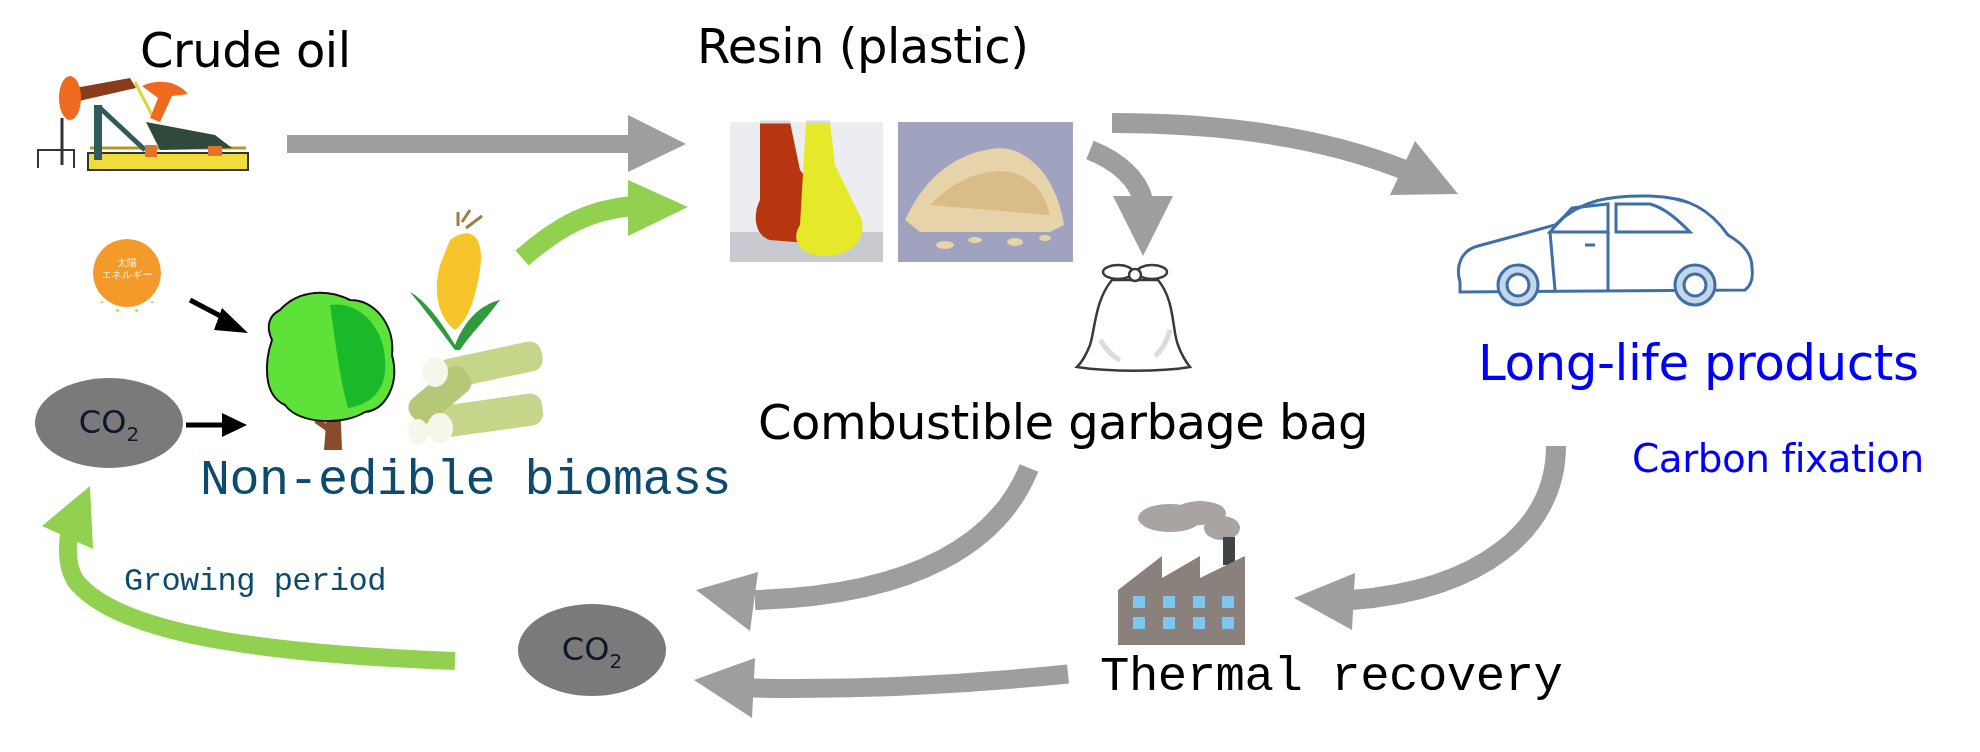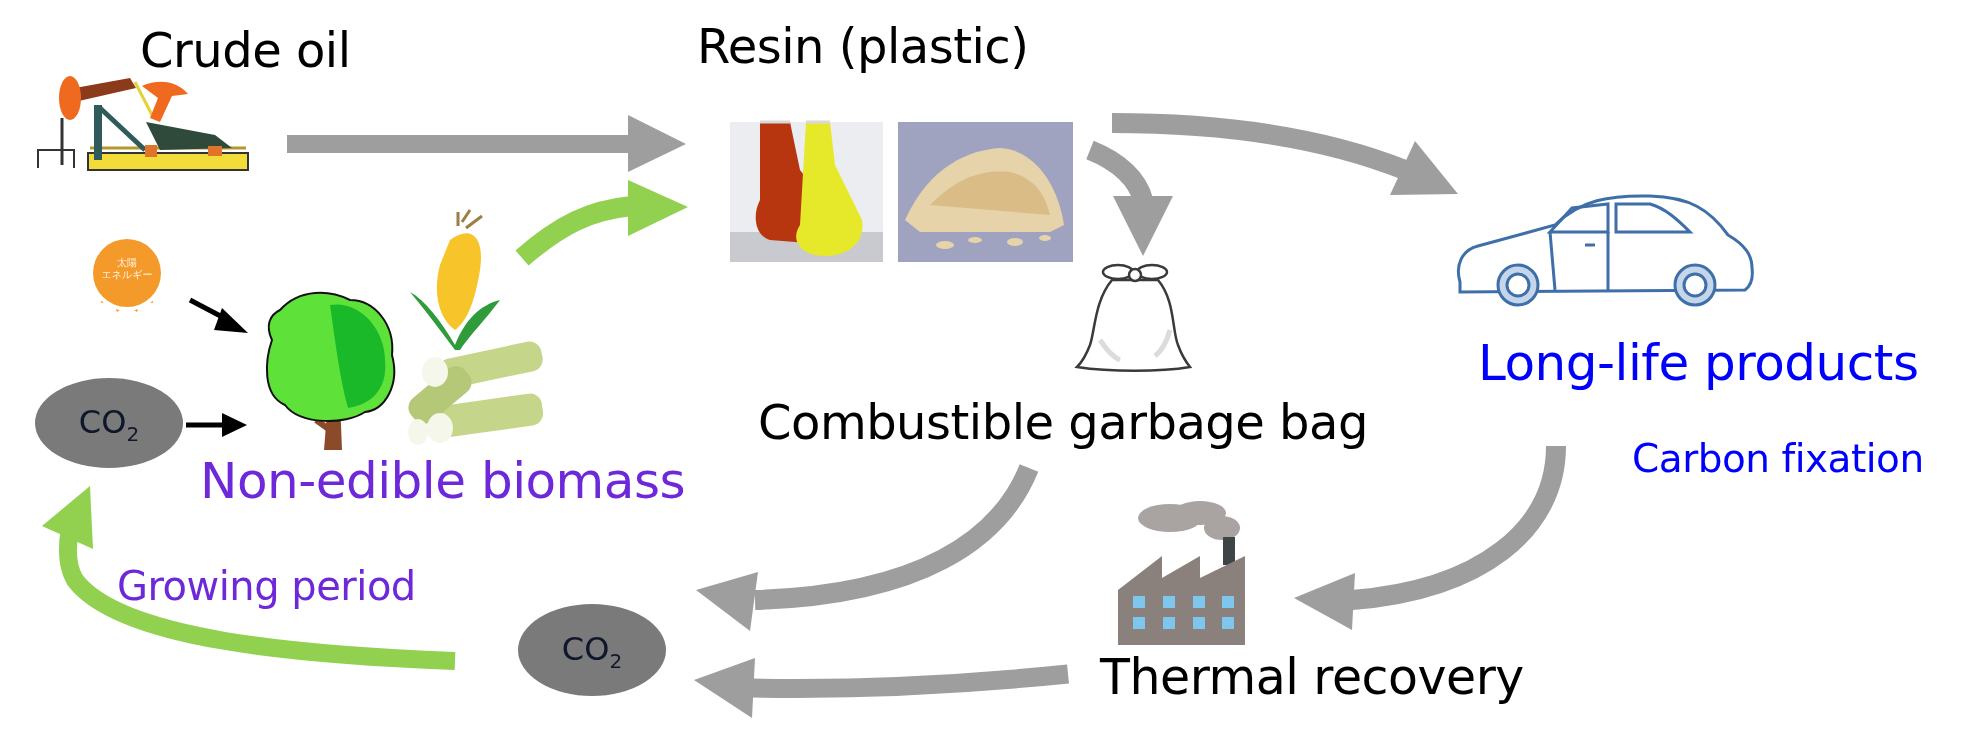--- a/index.html
+++ b/index.html
@@ -1,31 +1,31 @@
 <!DOCTYPE html>
 <html><head>
 <meta charset="utf-8">
 <style>
   html, body { margin: 0; padding: 0; background: #ffffff; }
   #stage { position: relative; width: 1980px; height: 752px; overflow: hidden; background: #ffffff; font-family: "DejaVu Sans", "Liberation Sans", sans-serif; }
   #stage svg.canvas { position: absolute; left: 0; top: 0; }
   .lbl { position: absolute; white-space: nowrap; line-height: 1; letter-spacing: -0.5px; }
   .lbl-black { color: #000000; }
-  .lbl-green { color: #6d28d9; }
+  .lbl-green { color: #0c4a6e; font-family: Liberation Mono, monospace; }
   .lbl-blue  { color: #0000ff; margin-left: 36px; }
   #t-crude   { left: 140px; top: 26px;  font-size: 48px; }
   #t-consump { left: 230px; top: 74px;  font-size: 42px; }
   #t-resin   { left: 697px; top: 22px;  font-size: 48px; }
   #t-biomass { left: 200px; top: 456px; font-size: 50px; }
   #t-garbage { left: 738px; top: 398px; font-size: 48px; margin-left: 20px; }
   #t-longlife{ left: 1442px; top: 338px; font-size: 50px; }
   #t-carbon  { left: 1596px; top: 439px; font-size: 39px; }
-  #t-growing { left: 117px; top: 566px; font-size: 40px; }
+  #t-growing { left: 124px; top: 566px; font-size: 32px; }
   #t-incin   { left: 815px; top: 621px; font-size: 41px; }
-  #t-thermal { left: 1100px; top: 653px; font-size: 49px; }
+  #t-thermal { left: 1100px; top: 653px; font-size: 49px; font-family: Liberation Mono, monospace; }
   .co2 { position: absolute; color: #0f172a; font-size: 32px; line-height: 1; text-align: center; }
   .co2 sub { font-size: 20px; vertical-align: -8px; }
   #co2-left  { left: 35px;  top: 406px; width: 148px; }
   #co2-mid   { left: 518px; top: 633px; width: 148px; }
   .sun-text { position: absolute; color: #fff4e0; font-size: 10px; line-height: 1.2; text-align: center; width: 70px; }
 </style>
 </head>
 <body>
 
 <div id="stage">

